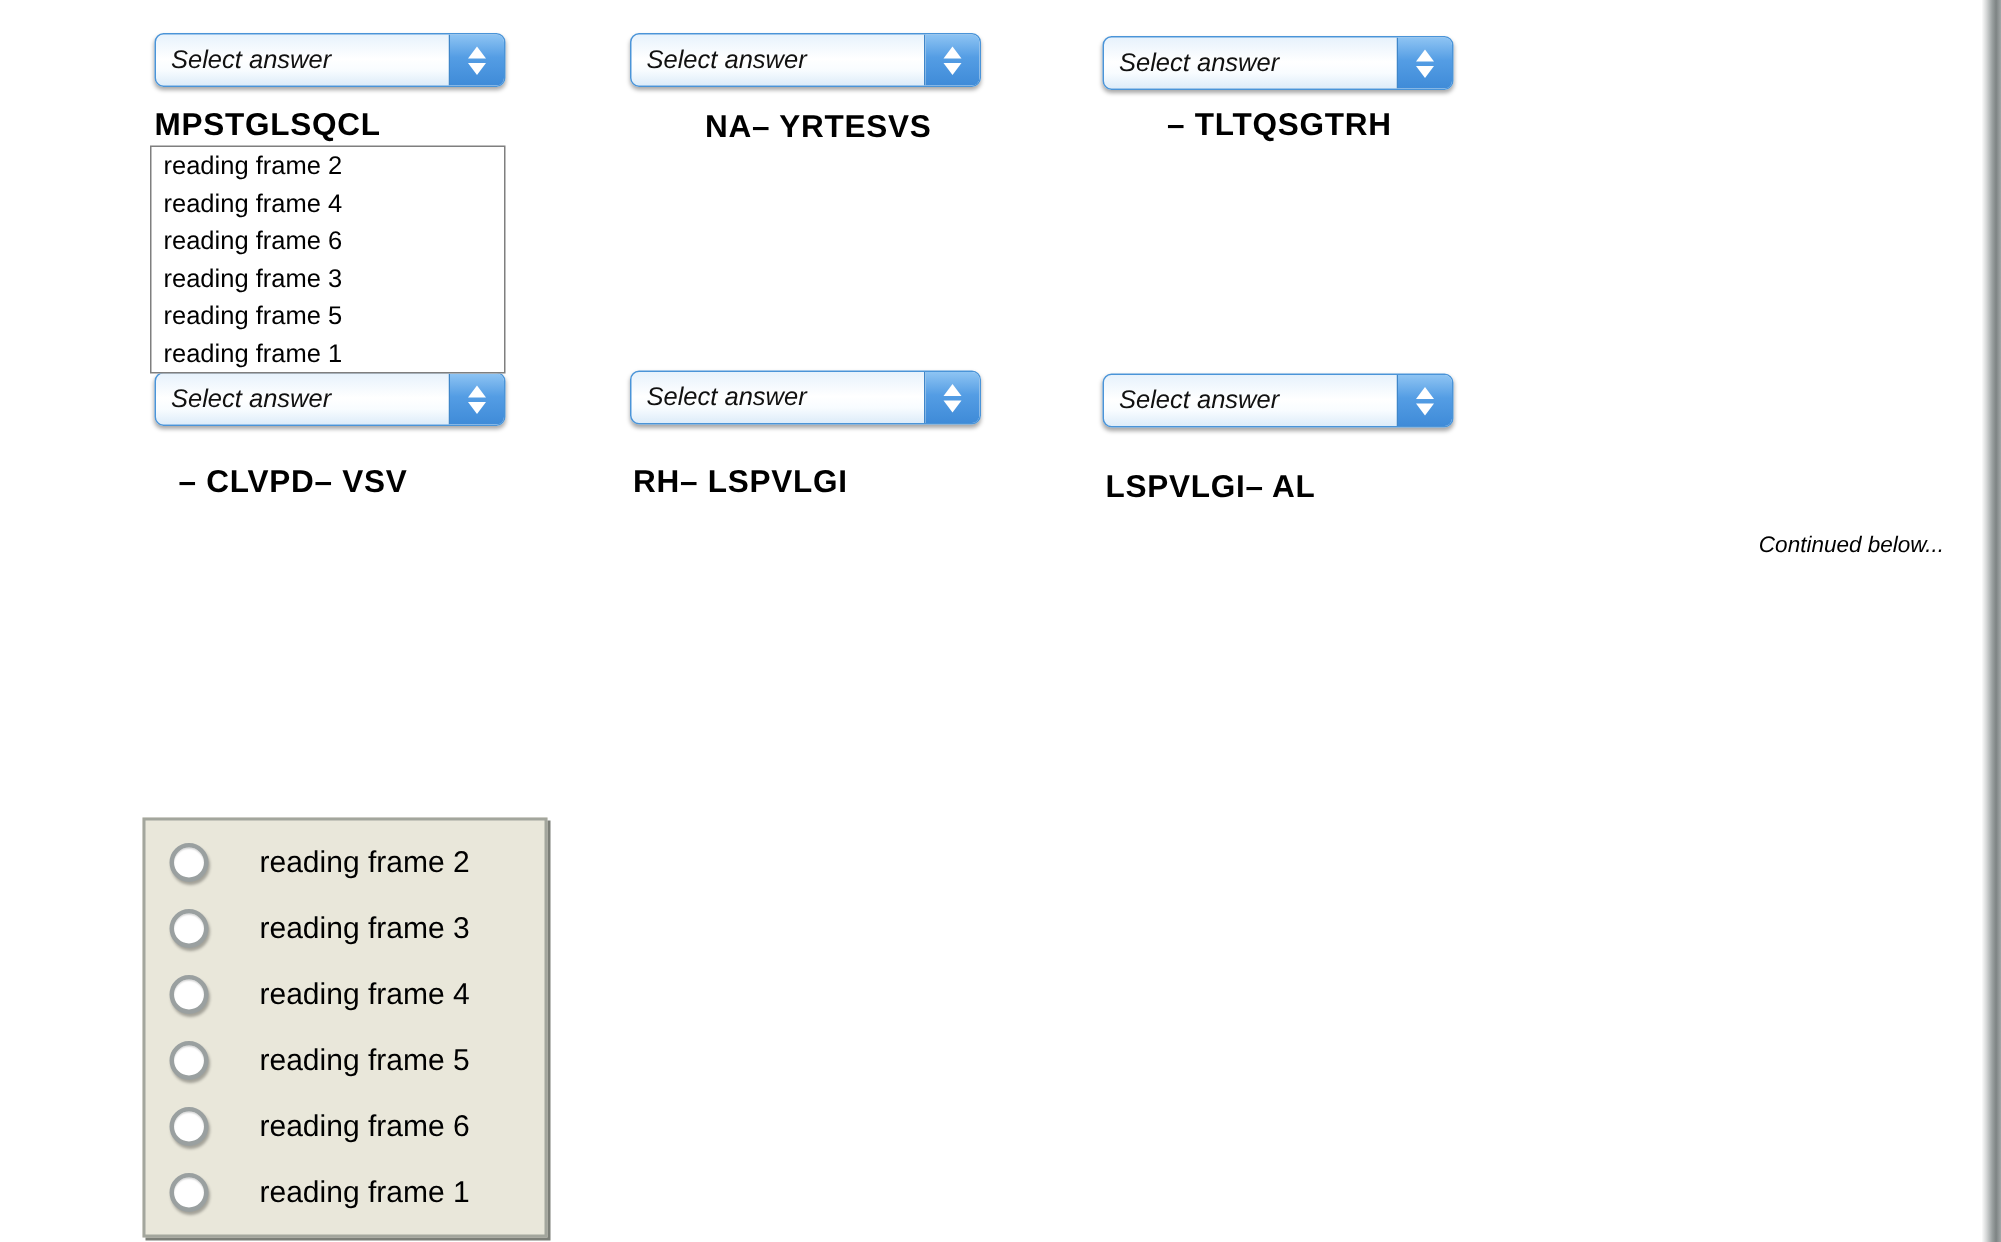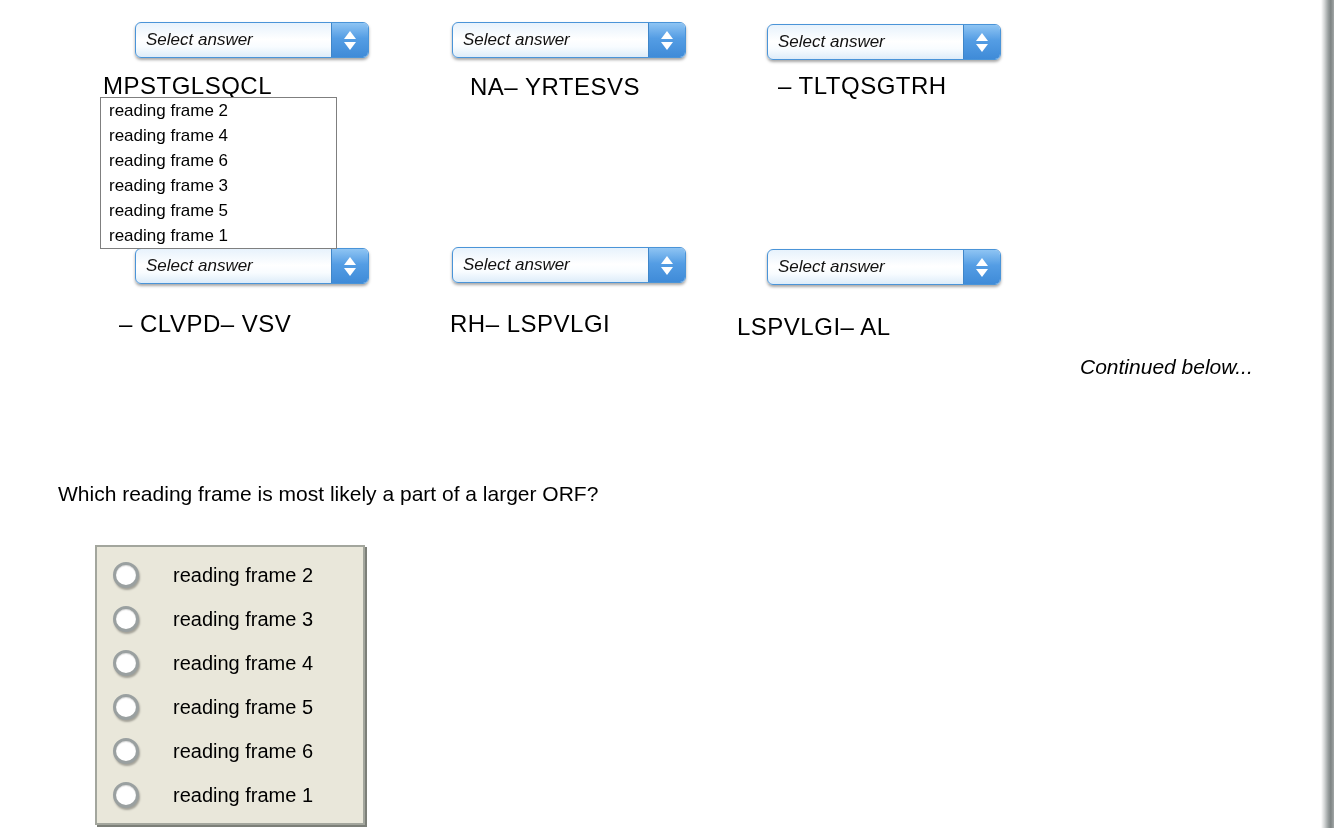--- a/index.html
+++ b/index.html
@@ -9,51 +9,50 @@
   }
   .canvas { position: absolute; inset: 0; }
 
   
   .dd {
     position: absolute; width: 232px; height: 34px;
     border: 1px solid #4a94d8; border-radius: 6px;
     background: linear-gradient(#e7f2fc, #ffffff 48%, #f8fcff 70%, #ddecf9);
     box-shadow: 0 2px 3px rgba(0,0,0,0.35);
     cursor: pointer;
-    margin-left: 32px;
   }
   .dd-label {
     position: absolute; left: 10px; top: 0; line-height: 33px;
     font-style: italic; font-size: 17px; color: #111;
   }
   .dd-btn {
     position: absolute; right: 0; top: 0; bottom: 0; width: 36px;
     border-left: 1px solid #3f86c9; border-radius: 0 5px 5px 0;
     background: linear-gradient(#8ec4f3, #549de4 45%, #3f8bd8);
     display: flex; flex-direction: column; align-items: center; justify-content: center; gap: 3px;
   }
   .tri { width: 0; height: 0; border-left: 6px solid transparent; border-right: 6px solid transparent; }
   .tri.up   { border-bottom: 8px solid #ffffff; }
   .tri.down { border-top: 8px solid #ffffff; }
 
   
-  .seq { position: absolute; font-size: 24px; letter-spacing: 0.5px; white-space: pre; }
+  .seq { position: absolute; font-size: 21px; letter-spacing: 0.5px; white-space: pre; font-weight: bold; }
 
   
   .open-list {
     position: absolute; left: 100px; top: 97px; width: 235px;
     background: #ffffff; border: 1px solid #7f7f7f; z-index: 5;
   }
   .open-list-item {
     height: 25px; line-height: 25px; padding-left: 8px;
     font-size: 17px; cursor: pointer; white-space: nowrap;
   }
 
   .continued { position: absolute; left: 1080px; top: 355px; width: 216px;
-    font-style: italic; font-size: 21px; }
+    text-align: right; font-style: italic; font-size: 15px; }
 
   .question { position: absolute; left: 58px; top: 482px; font-size: 21px; }
 
   
   .radio-box {
     position: absolute; left: 95px; top: 545px; width: 266px; height: 264px;
     background: #e9e7da; border: 2px solid #a3a69d;
     box-shadow: 2px 2px 0 #7c7f78;
     display: flex; flex-direction: column; justify-content: space-around;
     padding: 6px 0;
@@ -129,26 +128,25 @@
   </div>
   <div class="dd" style="left:735px; top:249px;">
     <span class="dd-label">Select answer</span>
     <span class="dd-btn">
         <span class="tri up"></span>
         <span class="tri down"></span>
       </span>
   </div>
 
   <div class="seq" style="left:119px; top:310px;">– CLVPD– VSV</div>
-  <div class="seq" style="left:422px; top:310px;margin-left:28px;">RH– LSPVLGI</div>
+  <div class="seq" style="left:422px; top:310px;">RH– LSPVLGI</div>
   <div class="seq" style="left:737px; top:313px;">LSPVLGI– AL</div>
 
   <div class="continued">Continued below...</div>
 
-  <div class="question">Which reading frame is most likely a part of a larger ORF?</div>
 
   <div class="radio-box">
     <label class="radio-row">
       <span class="radio-circle"></span>
       <span class="radio-label">reading frame 2</span>
     </label>
     <label class="radio-row">
       <span class="radio-circle"></span>
       <span class="radio-label">reading frame 3</span>
     </label>

